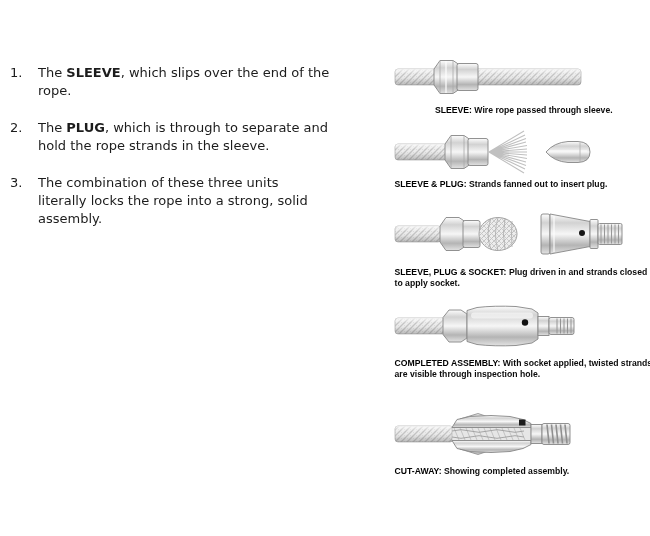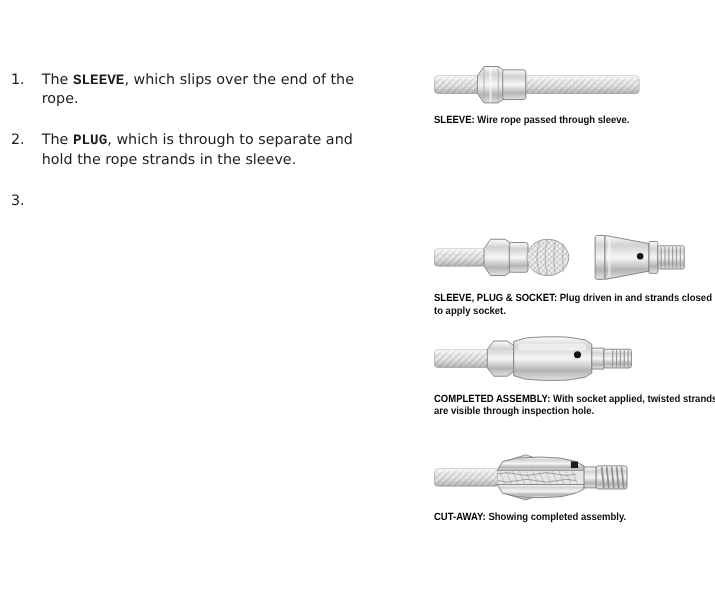--- a/index.html
+++ b/index.html
@@ -7,33 +7,33 @@
     width:650px; height:536px; background:#ffffff;
     font-family:"DejaVu Sans", sans-serif; color:#1c1c1c;
   }
   .page { position:relative; width:650px; height:536px; background:#ffffff; overflow:hidden; }
 
   
   .instructions { position:absolute; left:10px; top:64px; width:336px; }
   .item { display:flex; margin-bottom:19px; font-size:13px; line-height:18px; }
   .num { flex:0 0 28px; }
   .txt { width:292px; }
-  .term { font-weight:bold;font-family:Liberation Mono, monospace; }
+  .term { font-weight:bold; }
 
   
   .fig { position:absolute; left:390px; width:258px; }
   .fig svg { display:block; margin-left:4px; }
   .cap {
     font-family:"Liberation Sans", sans-serif; font-weight:bold;
     font-size:9.5px; line-height:11px; color:#0b0b0b;
     width:284px; transform:scaleX(0.91); transform-origin:0 0;
     padding-left:5px;
   }
   .cap .lbl { color:#000; }
-  .f1 { top:54px; }  .f1 .cap { margin-top:4px; }
+  .f1 { top:54px;text-align:center; }  .f1 .cap { margin-top:4px; }
   .f2 { top:127px; } .f2 .cap { margin-top:1px; }
   .f3 { top:206px; } .f3 .cap { margin-top:4px; }
   .f4 { top:297px; } .f4 .cap { margin-top:2px; }
   .f5 { top:407px; } .f5 .cap { margin-top:4px; }
 </style>
 </head>
 <body>
 
 <div class="page">
 
@@ -69,36 +69,53 @@
       <span class="num">1.</span>
       <div class="txt"><span>The </span><span class="term">SLEEVE</span><span>, which slips over the end of the rope.</span></div>
     </div>
     <div class="item">
       <span class="num">2.</span>
       <div class="txt"><span>The </span><span class="term">PLUG</span><span>, which is through to separate and hold the rope strands in the sleeve.</span></div>
     </div>
     <div class="item">
       <span class="num">3.</span>
       <div class="txt">
+        <div>The combination of these three units literally locks the rope into a strong, solid assembly.</div>
       </div>
     </div>
   </div>
 
   <div class="fig f1">
     <svg width="190" height="46" viewBox="0 0 190 46">
       <rect x="1" y="15" width="186" height="16" rx="3" fill="url(#pRope)" stroke="#b5b5b5" stroke-width="0.8"></rect>
       <rect x="1" y="15" width="186" height="16" rx="3" fill="url(#gShade)"></rect>
       <polygon points="40,15 46,6.5 59,6.5 65,10.5 65,35.5 59,39.5 46,39.5 40,31" fill="url(#gMetal)" stroke="#868686" stroke-width="0.9"></polygon>
       <rect x="63" y="9.5" width="21" height="27" rx="2" fill="url(#gMetal)" stroke="#868686" stroke-width="0.9"></rect>
       <path d="M46,6.5 L46,39.5 M59,6.5 L59,39.5" stroke="#a8a8a8" stroke-width="0.8" fill="none"></path>
       <path d="M52,7 L52,39" stroke="#ffffff" stroke-width="2" opacity="0.6"></path>
     </svg>
     <div class="cap"><span class="lbl">SLEEVE:</span> <span>Wire rope passed through sleeve.</span></div>
   </div>
 
+  <div class="fig f2">
+    <svg width="252" height="50" viewBox="0 0 252 50">
+      <rect x="1" y="17" width="52" height="16" rx="3" fill="url(#pRope)" stroke="#b5b5b5" stroke-width="0.8"></rect>
+      <rect x="1" y="17" width="52" height="16" rx="3" fill="url(#gShade)"></rect>
+      <g stroke="#c0c0c0" stroke-width="1.1">
+        <path d="M95,25 L130,4 M95,25 L131,8 M95,25 L132,11.5 M95,25 L132,15 M95,25 L133,18.5 M95,25 L133,22 M95,25 L133,25 M95,25 L133,28 M95,25 L133,31.5 M95,25 L132,35 M95,25 L132,38.5 M95,25 L131,42 M95,25 L130,46"></path>
+      </g>
+      <polygon points="51,17 57,8.5 70,8.5 76,12.5 76,37.5 70,41.5 57,41.5 51,33" fill="url(#gMetal)" stroke="#868686" stroke-width="0.9"></polygon>
+      <rect x="74" y="11.5" width="20" height="27" rx="2" fill="url(#gMetal)" stroke="#868686" stroke-width="0.9"></rect>
+      <path d="M57,8.5 L57,41.5 M70,8.5 L70,41.5" stroke="#a8a8a8" stroke-width="0.8" fill="none"></path>
+      <path d="M152,25 Q160,15.5 174,14.5 L184,14.5 Q196,15 196,25 Q196,35 184,35.5 L174,35.5 Q160,34.5 152,25 Z" fill="url(#gMetal)" stroke="#868686" stroke-width="0.9"></path>
+      <path d="M155,24 L193,24" stroke="#fafafa" stroke-width="1.5" opacity="0.9"></path>
+      <path d="M186,15.5 L186,35" stroke="#adadad" stroke-width="0.8"></path>
+    </svg>
+    <div class="cap"><span class="lbl">SLEEVE &amp; PLUG:</span> <span>Strands fanned out to insert plug.</span></div>
+  </div>
 
   <div class="fig f3">
     <svg width="252" height="56" viewBox="0 0 252 56">
       <rect x="1" y="20" width="46" height="16" rx="3" fill="url(#pRope)" stroke="#b5b5b5" stroke-width="0.8"></rect>
       <rect x="1" y="20" width="46" height="16" rx="3" fill="url(#gShade)"></rect>
       <polygon points="46,20 52,11.5 65,11.5 71,15.5 71,40.5 65,44.5 52,44.5 46,36" fill="url(#gMetal)" stroke="#868686" stroke-width="0.9"></polygon>
       <rect x="69" y="14.5" width="17" height="27" rx="2" fill="url(#gMetal)" stroke="#868686" stroke-width="0.9"></rect>
       <ellipse cx="104" cy="28" rx="19" ry="16.5" fill="#ededed" stroke="#969696" stroke-width="0.9"></ellipse>
       <ellipse cx="104" cy="28" rx="19" ry="16.5" fill="url(#pMesh)"></ellipse>
       <path d="M97,12.4 Q91,28 97,43.6 M104,11.5 Q99,28 104,44.5 M111,12.4 Q108,28 111,43.6 M118,15 Q117,28 118,41" stroke="#ababab" stroke-width="0.8" fill="none"></path>

